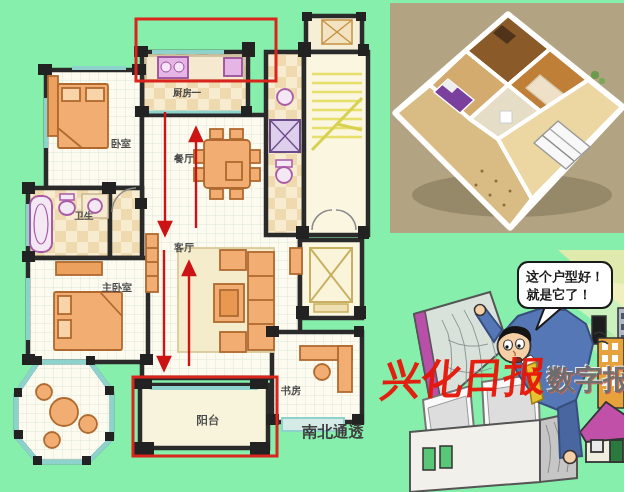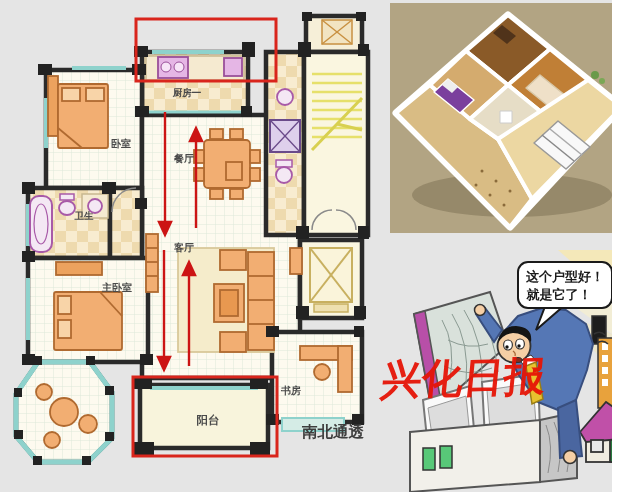--- a/index.html
+++ b/index.html
@@ -1,17 +1,17 @@
 <!DOCTYPE html>
 <html><head>
 <meta charset="utf-8">
 <style>
   html,body{margin:0;padding:0;background:#ffffff;}
-  .stage{position:relative;width:612px;height:492px;background:#e5e5e5;overflow:hidden;
-         font-family:"DejaVu Sans","Liberation Sans",sans-serif;}
+  .stage{position:relative;width:612px;height:492px;background:#86efac;overflow:hidden;
+         font-family:"DejaVu Sans","Liberation Sans",sans-serif;padding-left:12px;}
   .plan2d{position:absolute;left:0;top:0;}
   .panel3d{position:absolute;left:390px;top:3px;}
   .cartoon{position:absolute;left:390px;top:250px;}
   .watermark{position:absolute;left:381px;top:358px;z-index:30;pointer-events:none;
              white-space:nowrap;display:flex;align-items:flex-end;opacity:.95;}
   .wm-main{font-family:"DejaVu Serif","Liberation Serif",serif;font-weight:700;
            font-size:41px;line-height:1;transform:skewX(-7deg) rotate(-1.5deg);
            letter-spacing:0px;}
   .wm-sub{font-family:"DejaVu Sans",sans-serif;font-weight:700;font-size:28px;line-height:1;
           color:#6d6d6d;margin-left:2px;margin-bottom:5px;
@@ -381,15 +381,16 @@
     <g>
       <polygon points="156,54 176,54 146,80" fill="#ffffff" stroke="#1a1a1a" stroke-width="2"></polygon>
       <rect x="128" y="12" width="94" height="46" rx="10" fill="#ffffff" stroke="#1a1a1a" stroke-width="2"></rect>
       <text x="175" y="31" font-size="13" font-weight="bold" fill="#1a1a1a" text-anchor="middle">这个户型好！</text>
       <text x="169" y="49" font-size="13" font-weight="bold" fill="#1a1a1a" text-anchor="middle">就是它了！</text>
     </g>
   </svg>
 
   <div class="watermark">
     <span class="wm-main" style="color:#e61507">兴化日报</span>
+    <span class="wm-sub">数字报</span>
   </div>
 
 </div>
 
 </body></html>

